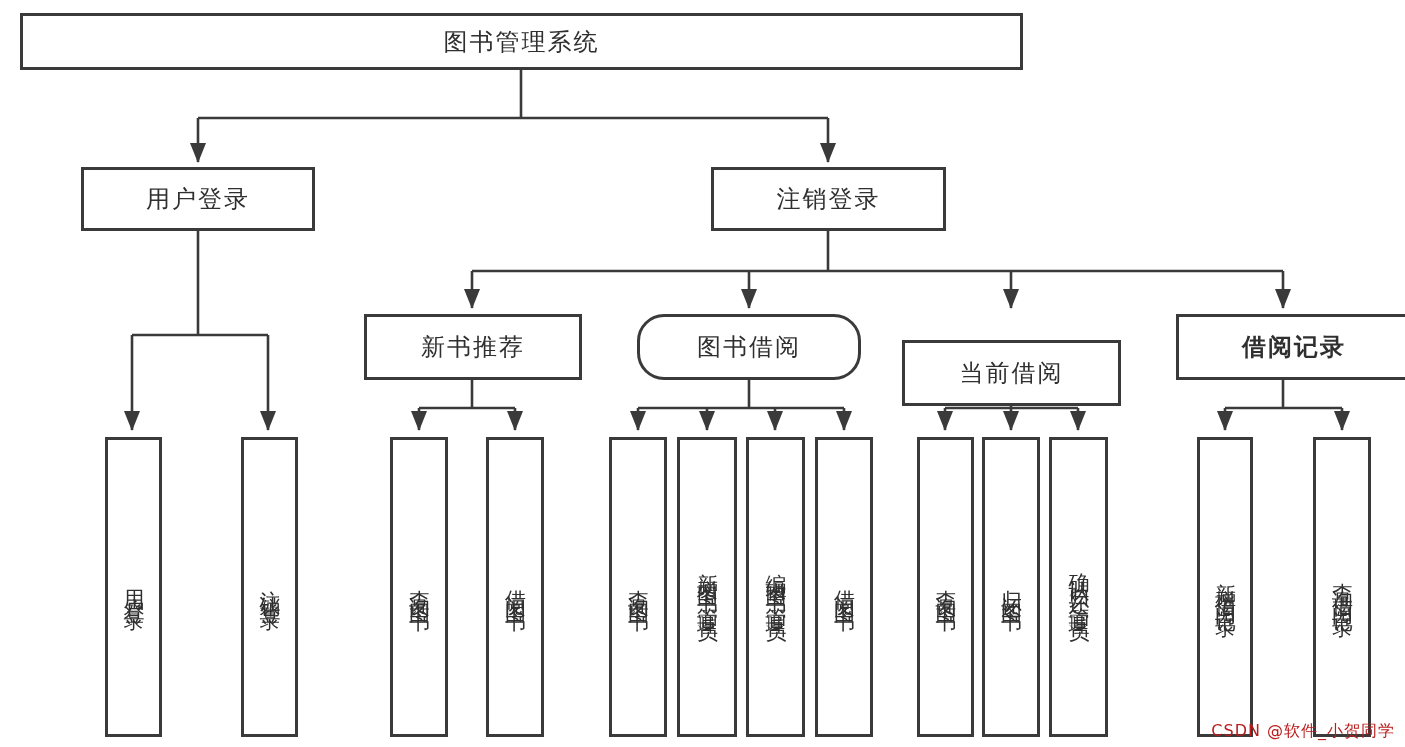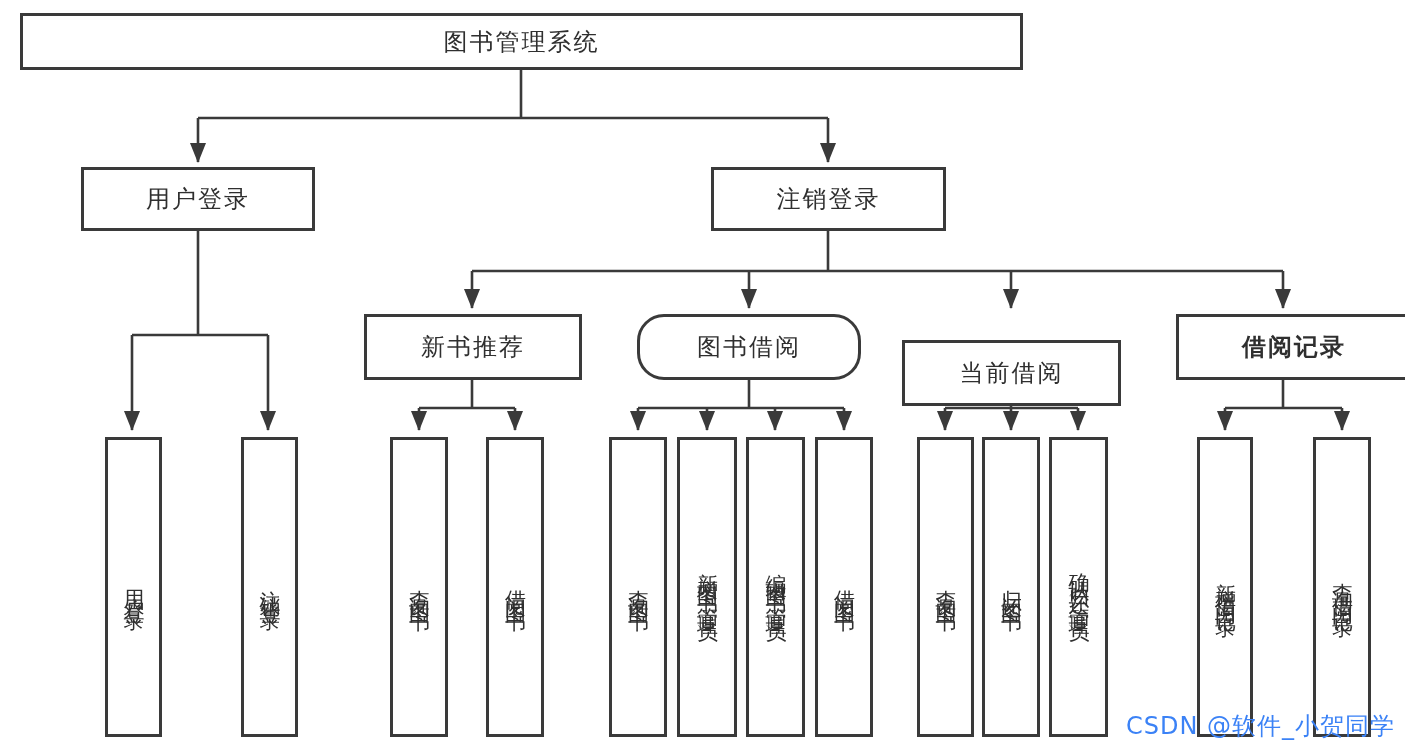--- a/index.html
+++ b/index.html
@@ -43,22 +43,22 @@
     writing-mode: vertical-lr;
     text-orientation: mixed;
     font-size: 21px;
     letter-spacing: 7px;
     line-height: 1;
   }
   .watermark {
     position: absolute;
     right: 10px;
     bottom: 5px;
-    font-size: 24px;
-    color: #3b82f6;
+    font-size: 16px;
+    color: #b91c1c;
     letter-spacing: 1px;
     white-space: nowrap;
     z-index: 5;
   }
 </style>
 </head>
 <body>
 
 <div class="canvas">
 

